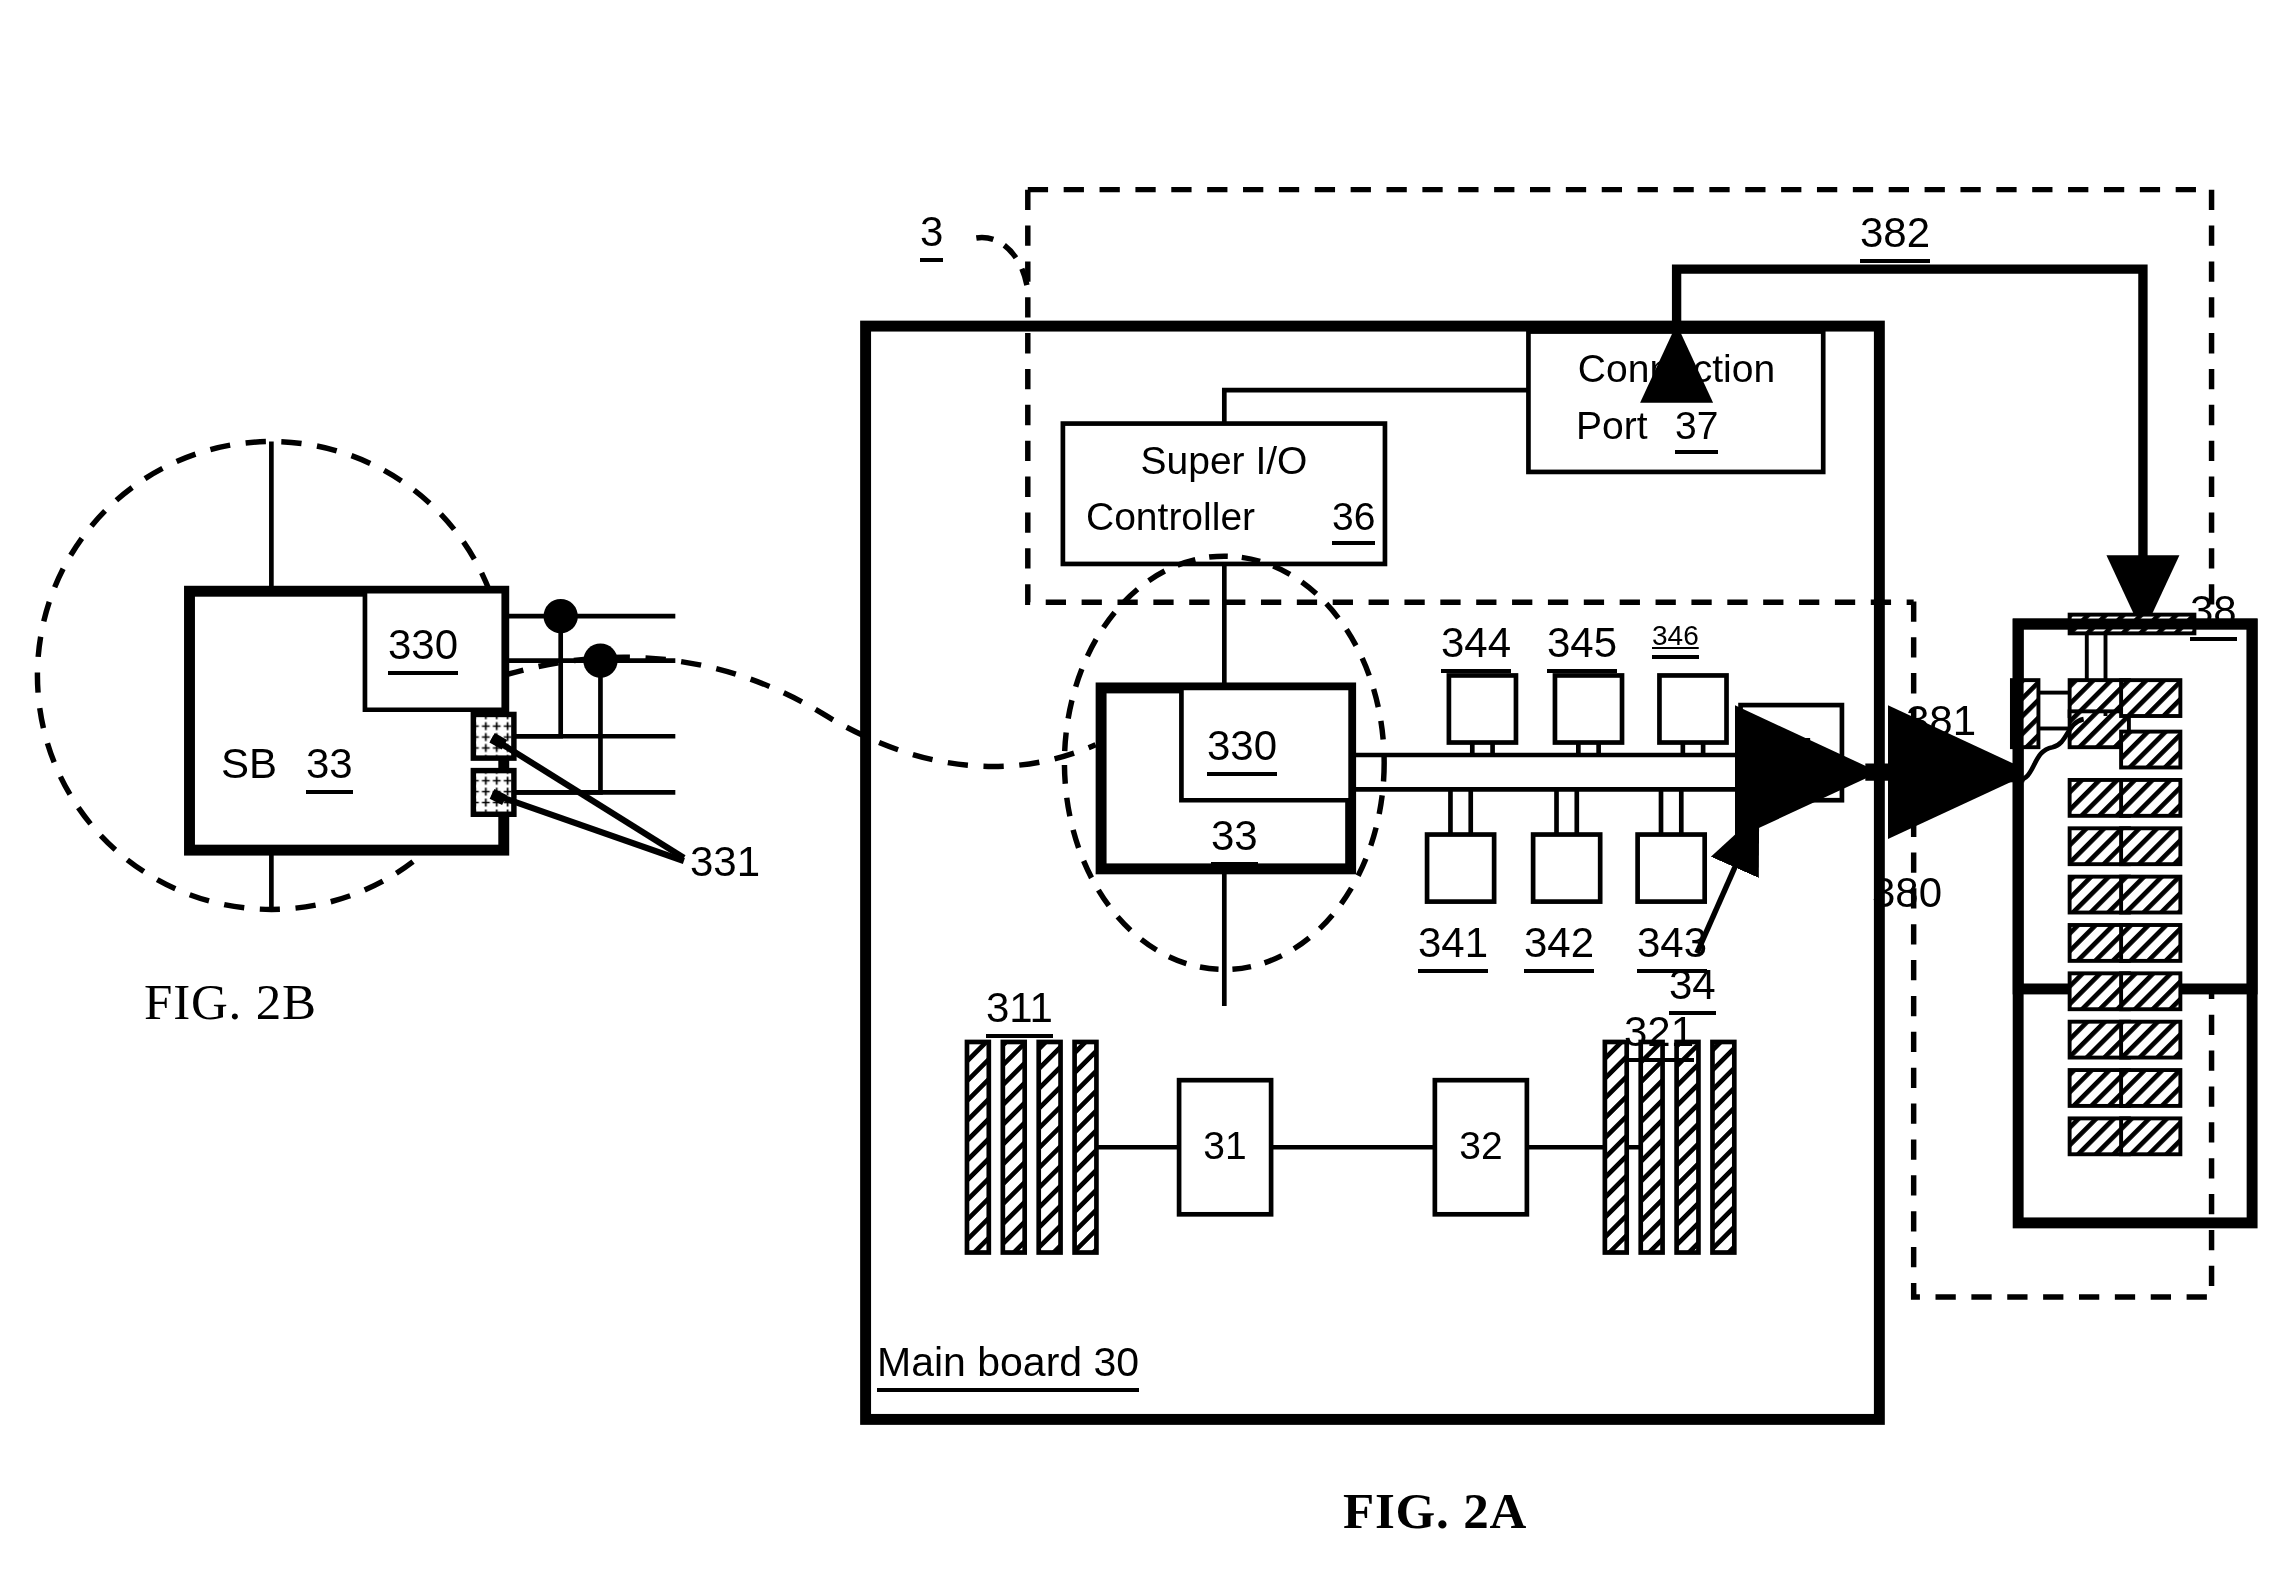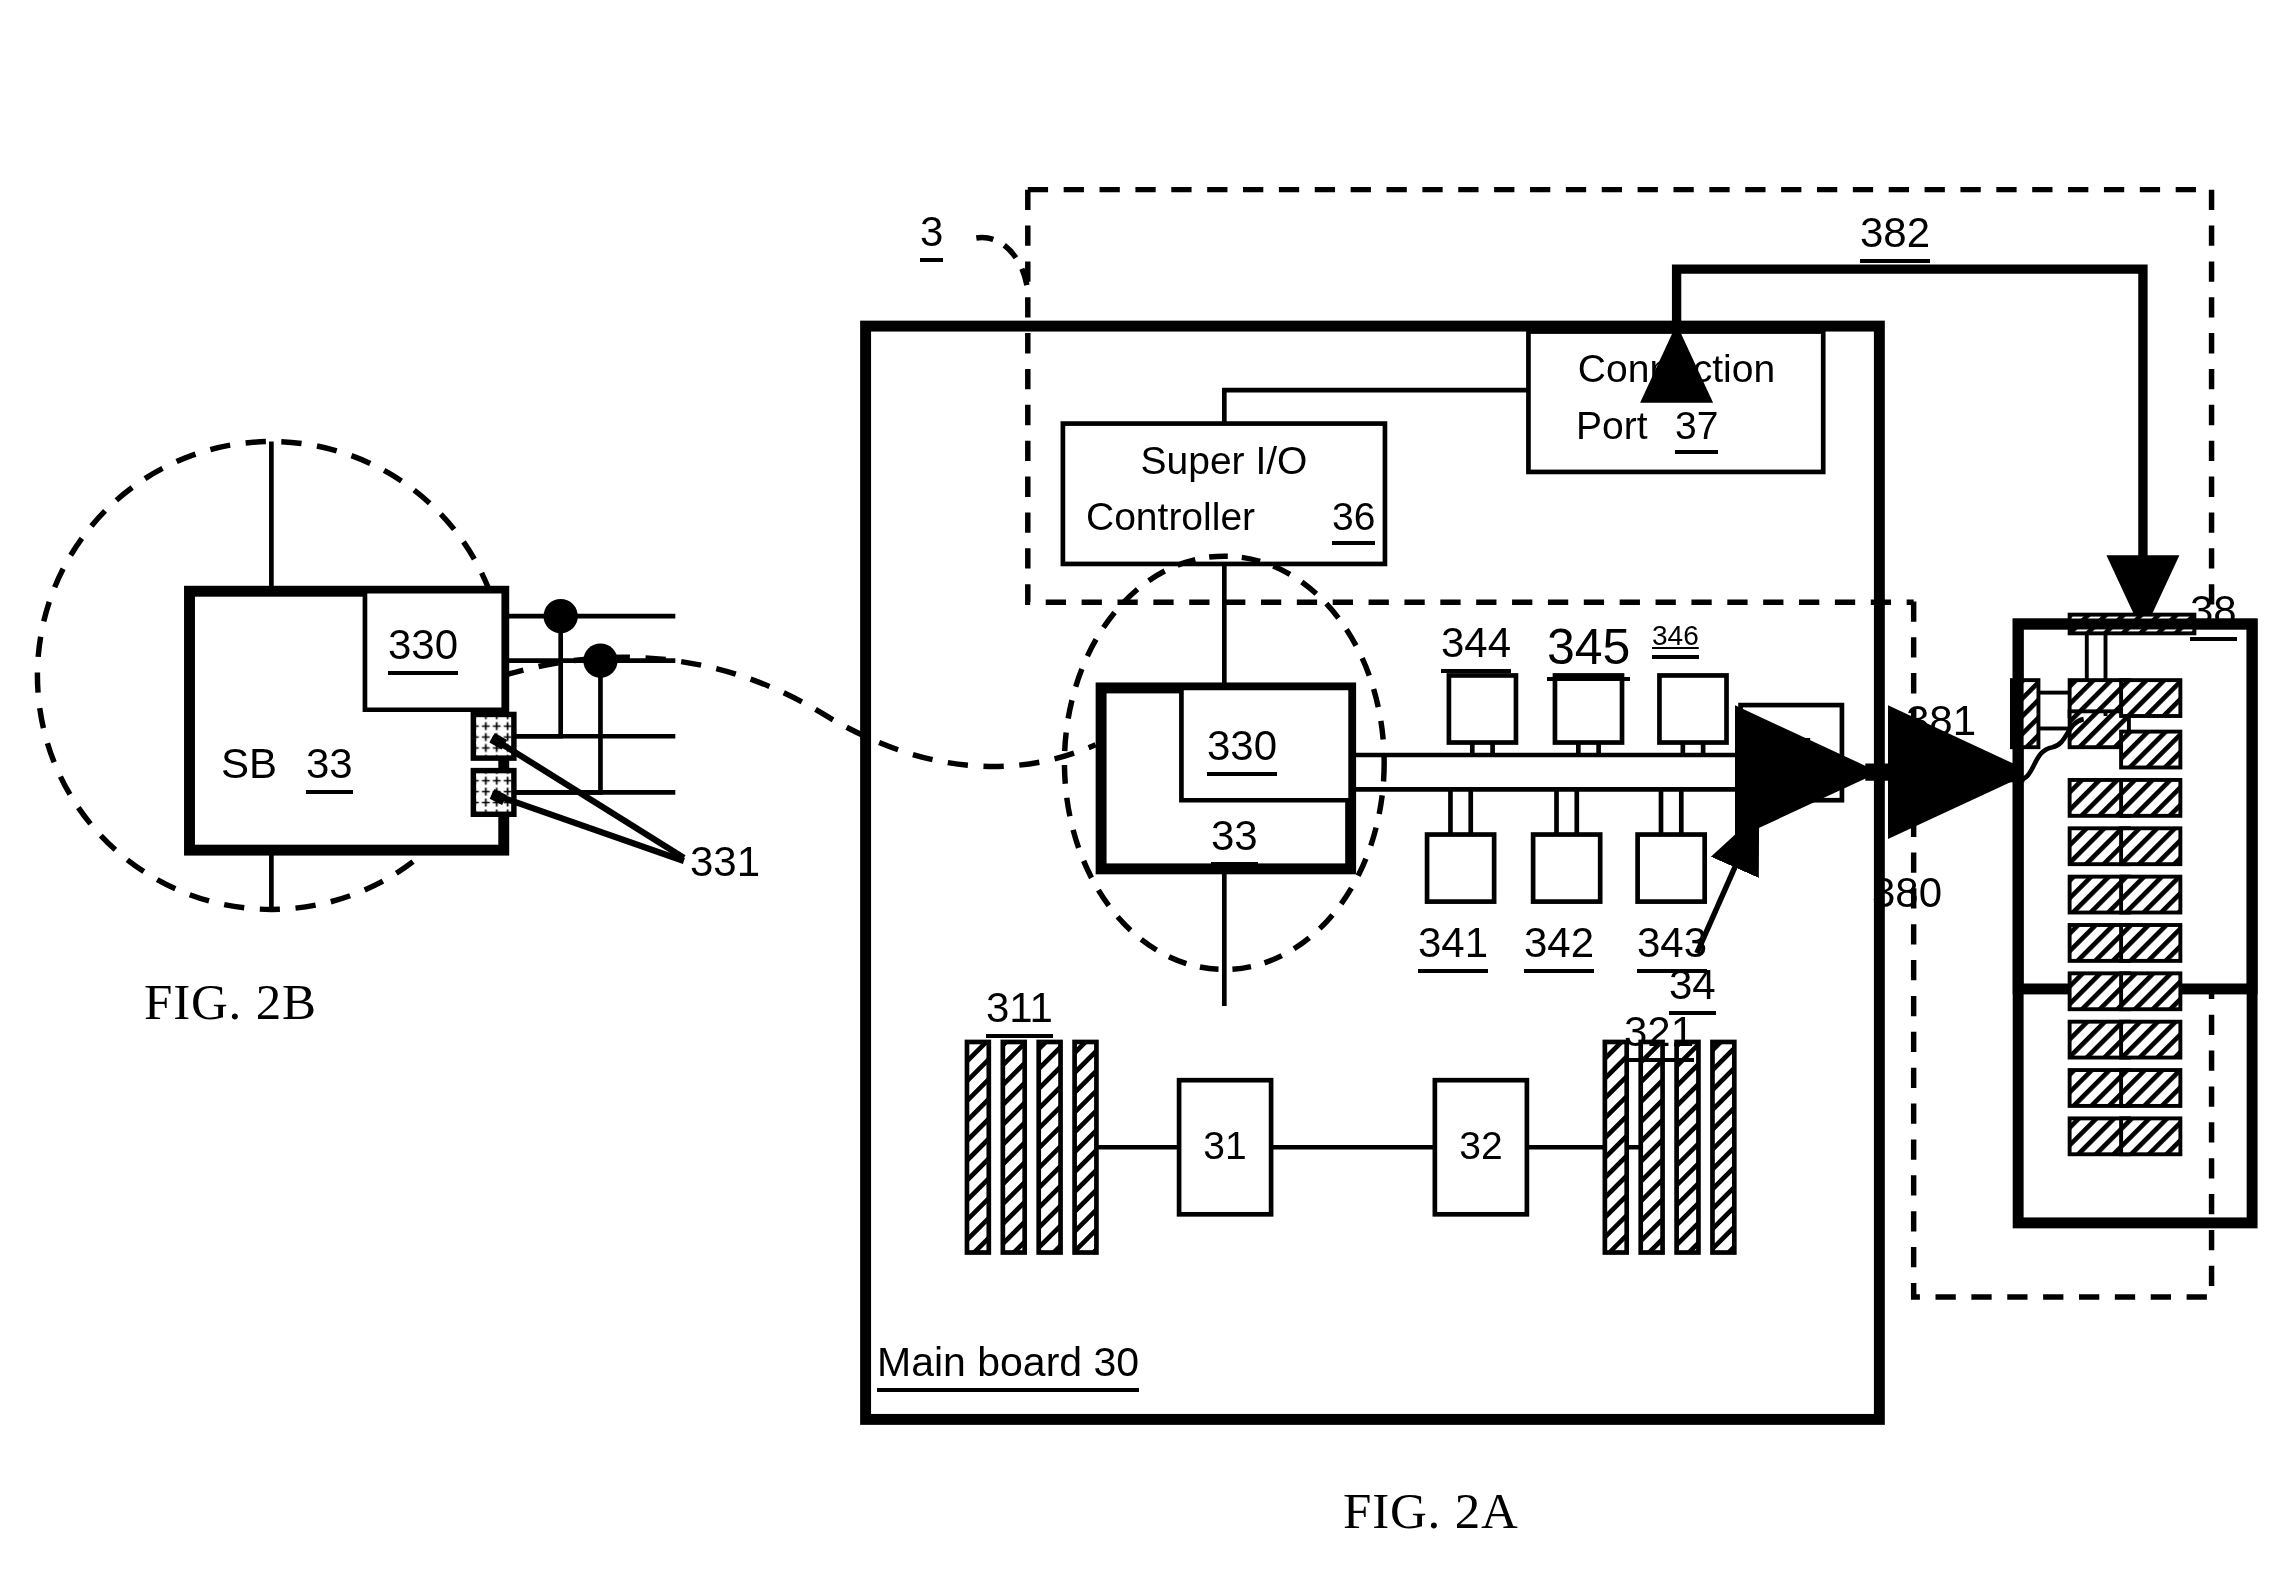--- a/index.html
+++ b/index.html
@@ -201,37 +201,37 @@
   <div class="lbl sans boxtxt" style="left:1063px;top:441px;width:322px;">Super I/O</div>
   <div class="lbl sans" style="left:1086px;top:497px;font-size:39px;">Controller</div>
   <div class="lbl sans ul" style="left:1332px;top:497px;font-size:39px;text-align:center;">36</div>
 
   <div class="lbl sans ul" style="left:1860px;top:212px;font-size:42px;">382</div>
 
   <div class="lbl sans ul" style="left:1207px;top:725px;font-size:42px;">330</div>
   <div class="lbl sans ul" style="left:1211px;top:815px;font-size:42px;">33</div>
 
   <div class="lbl sans ul" style="left:1441px;top:622px;font-size:42px;">344</div>
-  <div class="lbl sans ul" style="left:1547px;top:622px;font-size:50px;">345</div>
+  <div class="lbl sans ul" style="left:1547px;top:622px;font-size:42px;">345</div>
   <div class="lbl sans ul" style="left:1652px;top:622px;font-size:28px;text-decoration:underline;">346</div>
 
   <div class="lbl sans ul" style="left:1418px;top:922px;font-size:42px;">341</div>
   <div class="lbl sans ul" style="left:1524px;top:922px;font-size:42px;">342</div>
   <div class="lbl sans ul" style="left:1629px;top:922px;font-size:42px;margin-left:8px;">343</div>
 
   <div class="lbl sans ul" style="left:1767px;top:732px;font-size:42px;">35</div>
   <div class="lbl sans ul" style="left:1669px;top:964px;font-size:42px;">34</div>
 
   <div class="lbl sans ul" style="left:1906px;top:700px;font-size:42px;">381</div>
   <div class="lbl sans" style="left:1872px;top:842px;font-size:42px;margin-top:30px;">380</div>
   <div class="lbl sans ul" style="left:2190px;top:590px;font-size:42px;">38</div>
 
   <div class="lbl sans ul" style="left:986px;top:987px;font-size:42px;">311</div>
   <div class="lbl sans ul" style="left:1624px;top:987px;font-size:42px;margin-top:24px;">321</div>
   <div class="lbl sans boxtxt" style="left:1179px;top:1126px;width:92px;">31</div>
   <div class="lbl sans boxtxt" style="left:1435px;top:1126px;width:92px;">32</div>
 
   <div class="lbl sans ul" style="left:877px;top:1342px;font-size:41px;">Main board 30</div>
 
-  <div class="lbl serif figcap" style="left:1343px;top:1486px;">FIG. 2A</div>
+  <div class="lbl serif figcap" style="left:1343px;top:1486px;font-weight:bold;">FIG. 2A</div>
 
 </div>
 
 
 </body></html>

